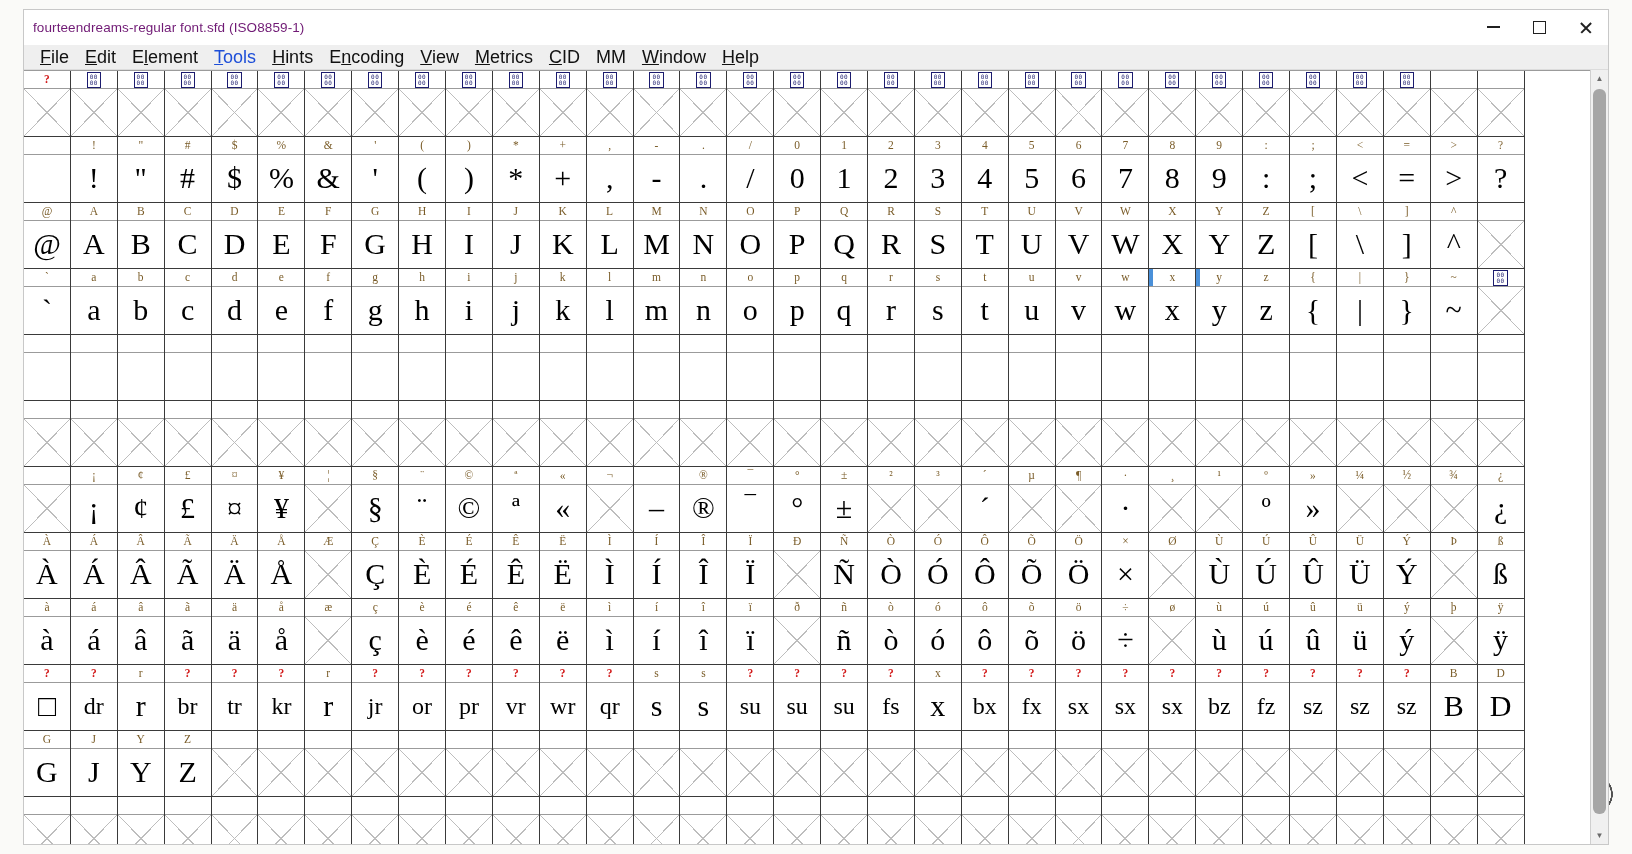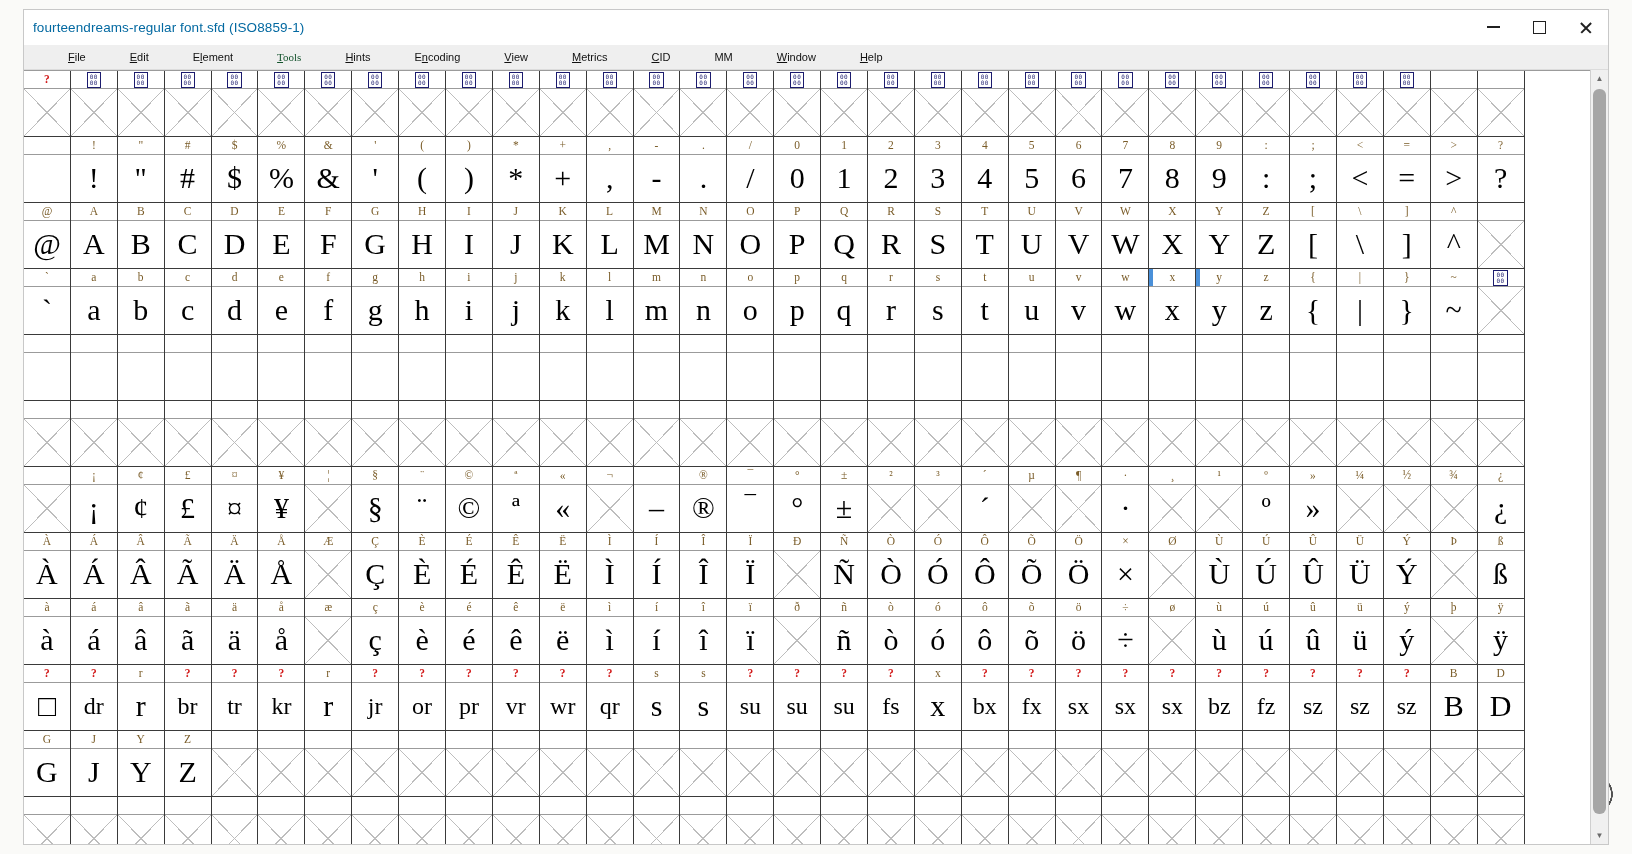--- a/index.html
+++ b/index.html
@@ -38,21 +38,21 @@
     background:#ffffff;
     box-shadow:0 0 0 1px #c8c8c8;
     display:flex;flex-direction:column;
   }
   #titlebar{
     height:34px;flex:0 0 34px;background:#ffffff;
     display:flex;align-items:center;
     border-bottom:1px solid #ffffff;
   }
   #title-text{
-    padding-left:9px;font-size:13.5px;color:#0369a1;
+    padding-left:9px;font-size:13.5px;color:#701a75;
     white-space:nowrap;letter-spacing:0.1px;
   }
   #title-spacer{flex:1;}
   .wbtn{
     width:46px;height:34px;display:flex;align-items:center;justify-content:center;
     color:#202020;font-size:14px;
   }
   .wb-min{width:13px;height:1.6px;background:#202020;}
   .wb-max{width:11px;height:11px;border:1.5px solid #202020;}
   .wb-close{position:relative;width:13px;height:13px;}
@@ -61,23 +61,23 @@
   }
   .wb-close::before{transform:rotate(45deg);}
   .wb-close::after{transform:rotate(-45deg);}
   
   #menubar{
     height:24px;flex:0 0 24px;background:#efefef;
     display:flex;align-items:center;padding-left:8px;
     border-bottom:1px solid #dcdcdc;
   }
   .menu-item{
-    font-size:11px;color:#111;padding:2px 8px;white-space:nowrap;cursor:default;margin-left:28px;
-  }
-  .menu-item.disabled{color:#14532d;font-family:Liberation Serif, serif;}
+    font-size:18px;color:#111;padding:2px 8px;white-space:nowrap;cursor:default;
+  }
+  .menu-item.disabled{color:#1d4ed8;}
   .menu-item .mn{text-decoration:underline;}
   
   #content{flex:1;display:flex;min-height:0;background:#fff;}
   #gridwrap{
     flex:1;position:relative;overflow:hidden;background:#fff;
     border-top:1px solid #9b9b9b;
   }
   #grid{
     display:grid;
     grid-template-columns:repeat(32, 46.9px);

